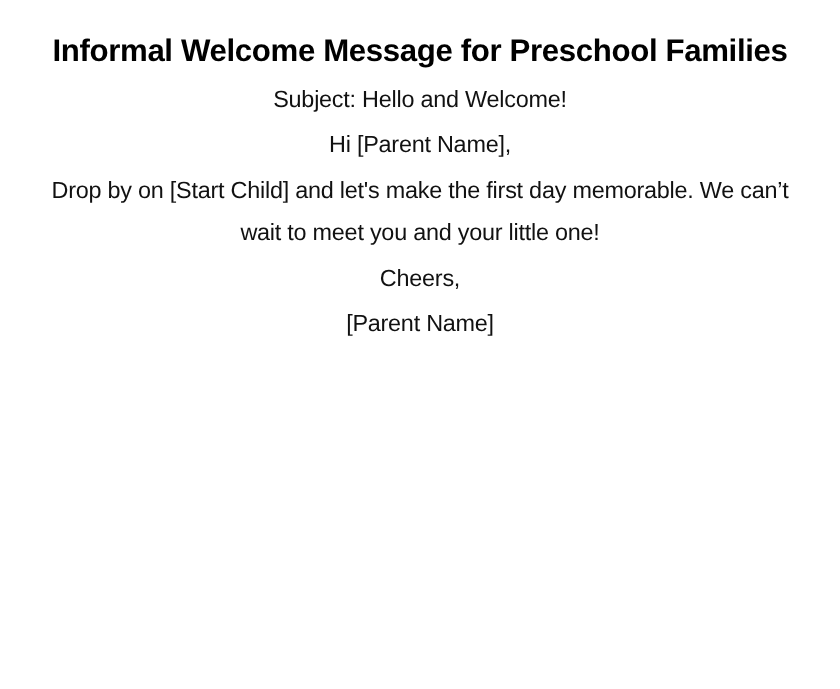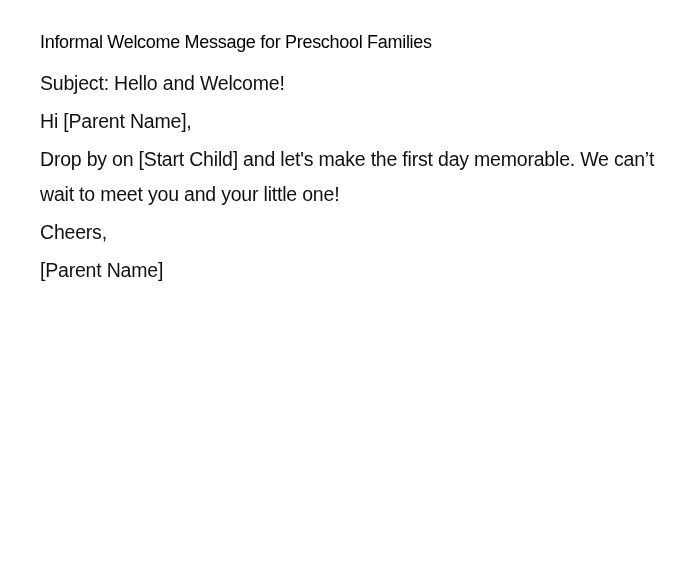--- a/index.html
+++ b/index.html
@@ -15,33 +15,35 @@
       color: #111111;
     }
     .doc {
       position: relative;
       padding: 20px 40px 0 40px;
       box-sizing: border-box;
       width: 700px;
     }
     .title {
       font-family: "Liberation Sans", sans-serif;
-      font-weight: normal;
-      font-size: 18px;
+      font-weight: bold;
+      font-size: 26px;
       line-height: 44px;
       margin: 0;
       letter-spacing: -0.3px;
       color: #000000;
+      text-align: center;
     }
     .para {
       font-size: 19.5px;
       line-height: 35px;
       margin: 0;
       letter-spacing: -0.2px;
       color: #111111;
+      text-align: center;
     }
     .subject { margin-top: 2px; }
     .gap { margin-top: 3px; }
   </style>
 </head>
 <body>
 
 <div class="doc">
   <h1 class="title">Informal Welcome Message for Preschool Families</h1>
   <p class="para subject">Subject: Hello and Welcome!</p>

